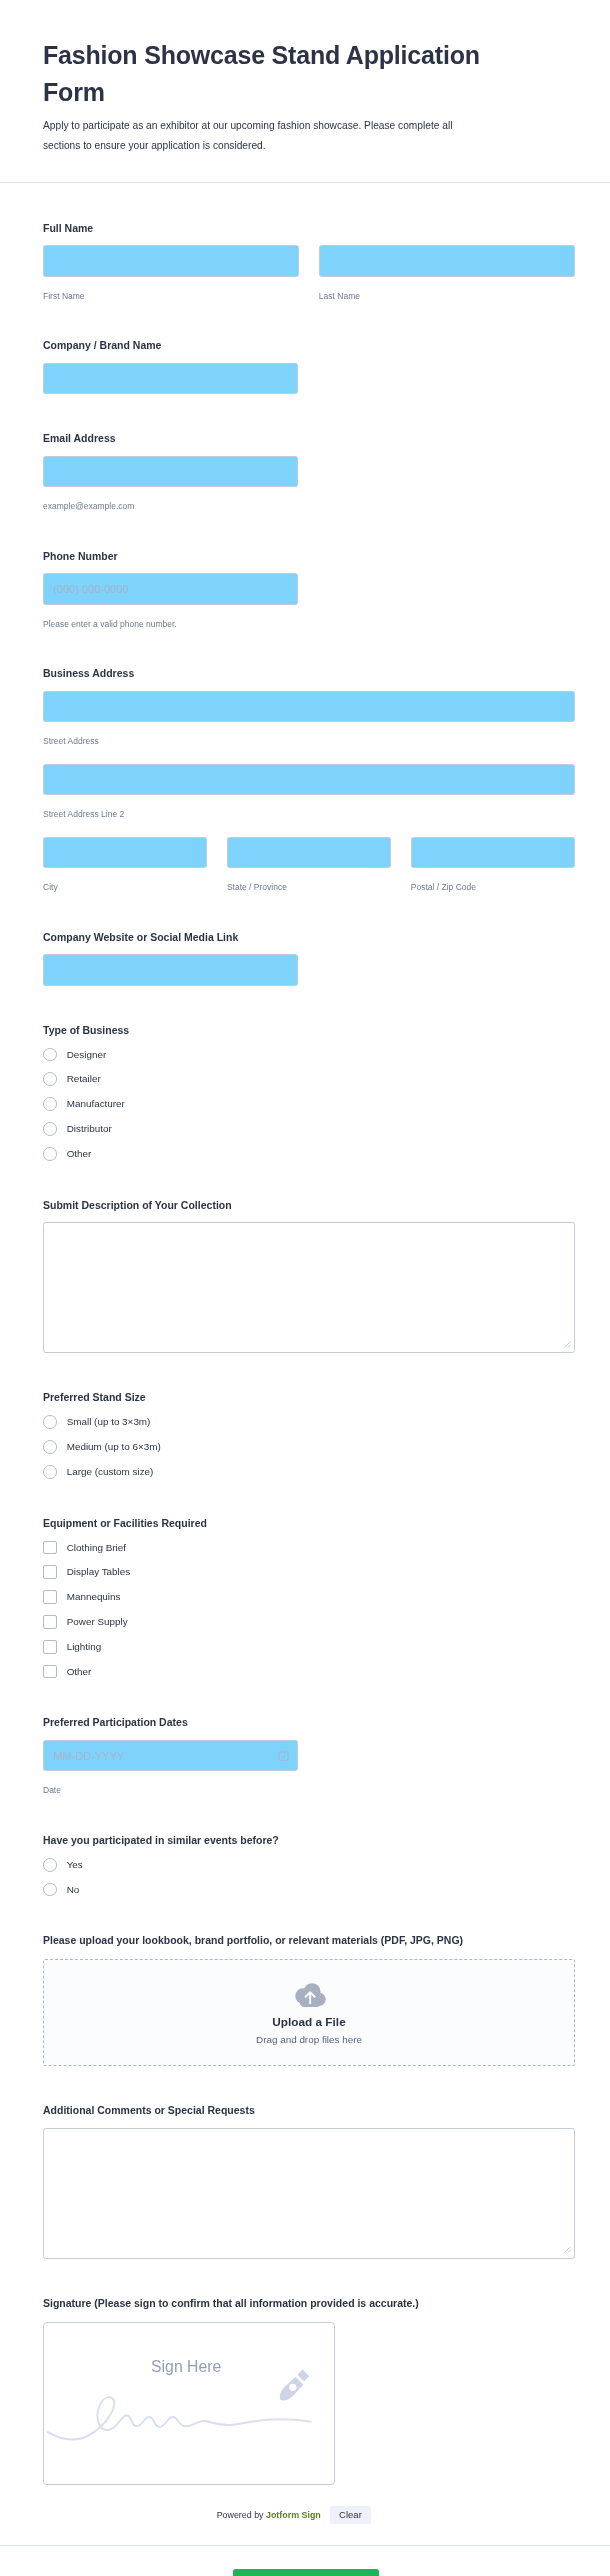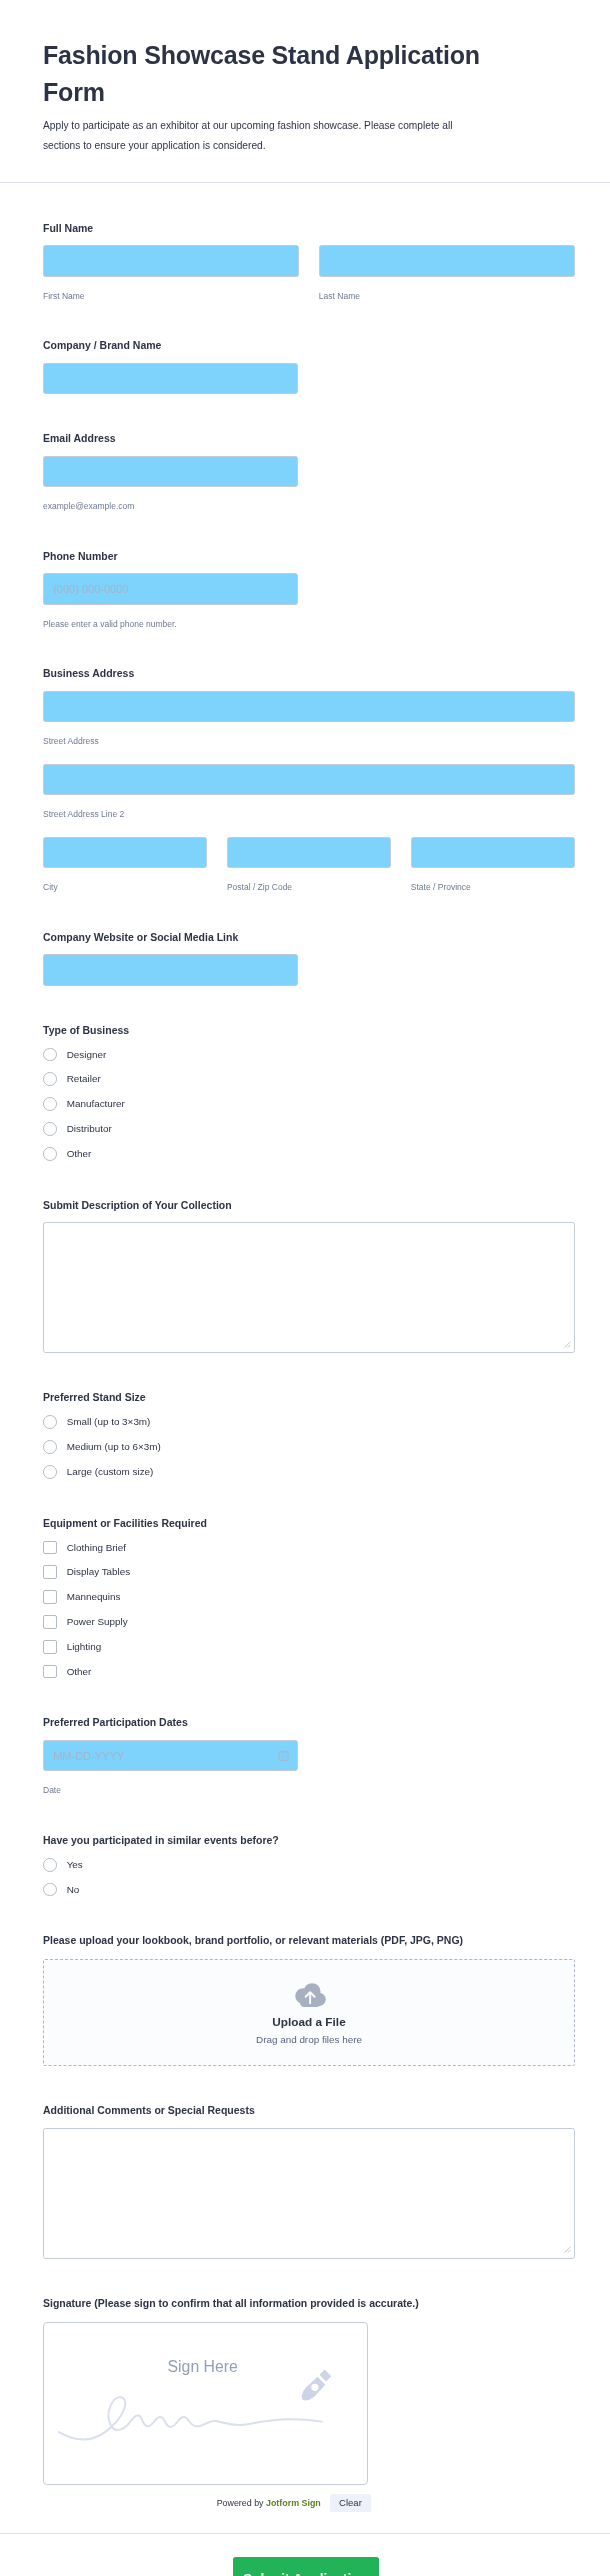--- a/index.html
+++ b/index.html
@@ -28,27 +28,27 @@
   .opt{display:flex;align-items:center;margin-top:11px;cursor:default;}
   .radio,.checkbox{width:13.8px;height:13.8px;box-sizing:border-box;border:0.7px solid #b3bbca;background:#fff;margin-right:9.9px;flex:none;}
   .radio{border-radius:50%;}
   .checkbox{border-radius:2px;}
   .opt-text{font-size:9.9px;color:#2c3345;line-height:13.8px;}
   .date-wrap{position:relative;width:255px;margin-top:10.5px;}
   .date-icon{position:absolute;right:8.5px;top:9.2px;}
   .upload-box{margin-top:11.8px;height:107px;box-sizing:border-box;border:1.3px dashed #aeb6c6;border-radius:2px;background:#fbfcfe;display:flex;flex-direction:column;align-items:center;justify-content:center;}
   .upload-title{font-size:11.8px;font-weight:700;color:#2c3345;margin-top:6.6px;}
   .upload-hint{font-size:9.9px;color:#57647e;margin-top:4.6px;}
-  .sig-box{margin-top:11.8px;width:325px;height:163px;box-sizing:border-box;border:0.7px solid #c6cdda;border-radius:3.9px;background:#fff;position:relative;}
+  .sig-box{margin-top:11.8px;width:292px;height:163px;box-sizing:border-box;border:0.7px solid #c6cdda;border-radius:3.9px;background:#fff;position:relative;}
   .sig-inner{position:absolute;inset:0;display:flex;align-items:center;justify-content:center;}
   .sig-art{position:relative;width:302px;height:99px;margin-top:-9.2px;}
   .sign-here{position:absolute;top:9.2px;left:50%;transform:translateX(-54%);font-size:15.8px;color:#949eb8;white-space:nowrap;}
   .squiggle{position:absolute;left:0;bottom:0;}
   .pen{position:absolute;right:18.4px;top:18.4px;}
-  .powered-row{width:328px;display:flex;justify-content:flex-end;align-items:center;margin-top:9px;}
+  .powered-row{width:328px;display:flex;justify-content:flex-end;align-items:center;margin-top:21px;}
   .powered-text{font-size:8.9px;color:#2c3345;margin-right:9.2px;white-space:nowrap;}
   .brand{font-weight:700;color:#5e7c22;}
   .clear-btn{background:#eef1f9;border:none;border-radius:2.6px;padding:3.9px 9.2px;font-family:inherit;font-size:9.5px;color:#2c3345;cursor:pointer;}
   .bottom-divider{height:0.7px;background:#dde2ec;margin-top:20.4px;}
   .submit-row{text-align:center;padding:24px 0 26px 0;}
   .submit-btn{width:146px;height:45px;background:#22b358;border:none;border-radius:2.6px;color:#fff;font-family:inherit;font-size:13.8px;font-weight:700;cursor:pointer;}
 </style>
 </head>
 <body>
 
@@ -113,25 +113,25 @@
         <input class="ti" type="text" style="">
         <div class="sublabel">Street Address Line 2</div>
       </div>
       <div class="addr-gap row">
         <div class="col">
           <input class="ti" type="text" style="">
           <div class="sublabel">City</div>
         </div>
         <div class="col">
           <input class="ti" type="text" style="">
+          <div class="sublabel">State / Province</div>
+        </div>
+        <div class="col">
+          <input class="ti" type="text" style="">
           <div class="sublabel">Postal / Zip Code</div>
-        </div>
-        <div class="col">
-          <input class="ti" type="text" style="">
-          <div class="sublabel">State / Province</div>
         </div>
       </div>
     </div>
 
     <div class="q">
       <div class="q-label">Company Website or Social Media Link</div>
       <div class="ctrl">
         <input class="ti half" type="text" style="">
       </div>
     </div>

